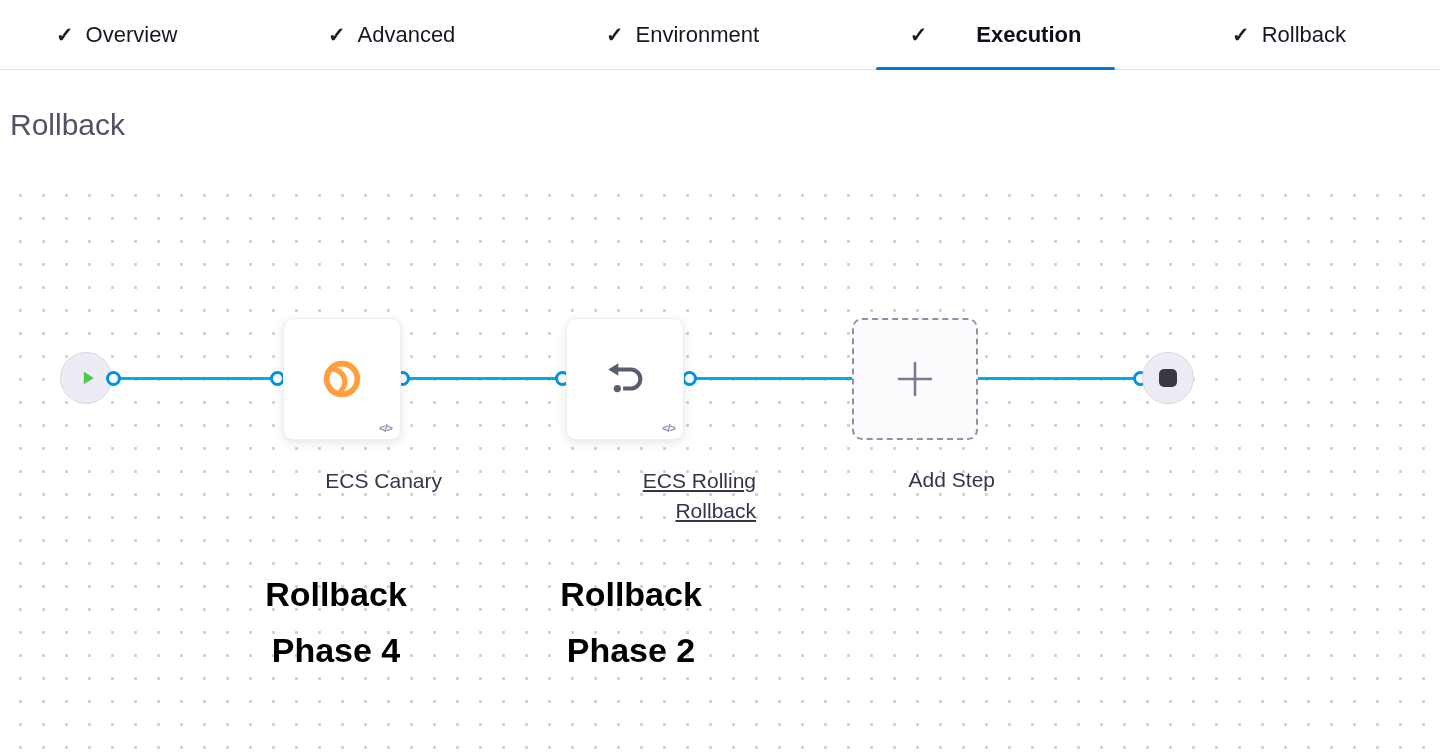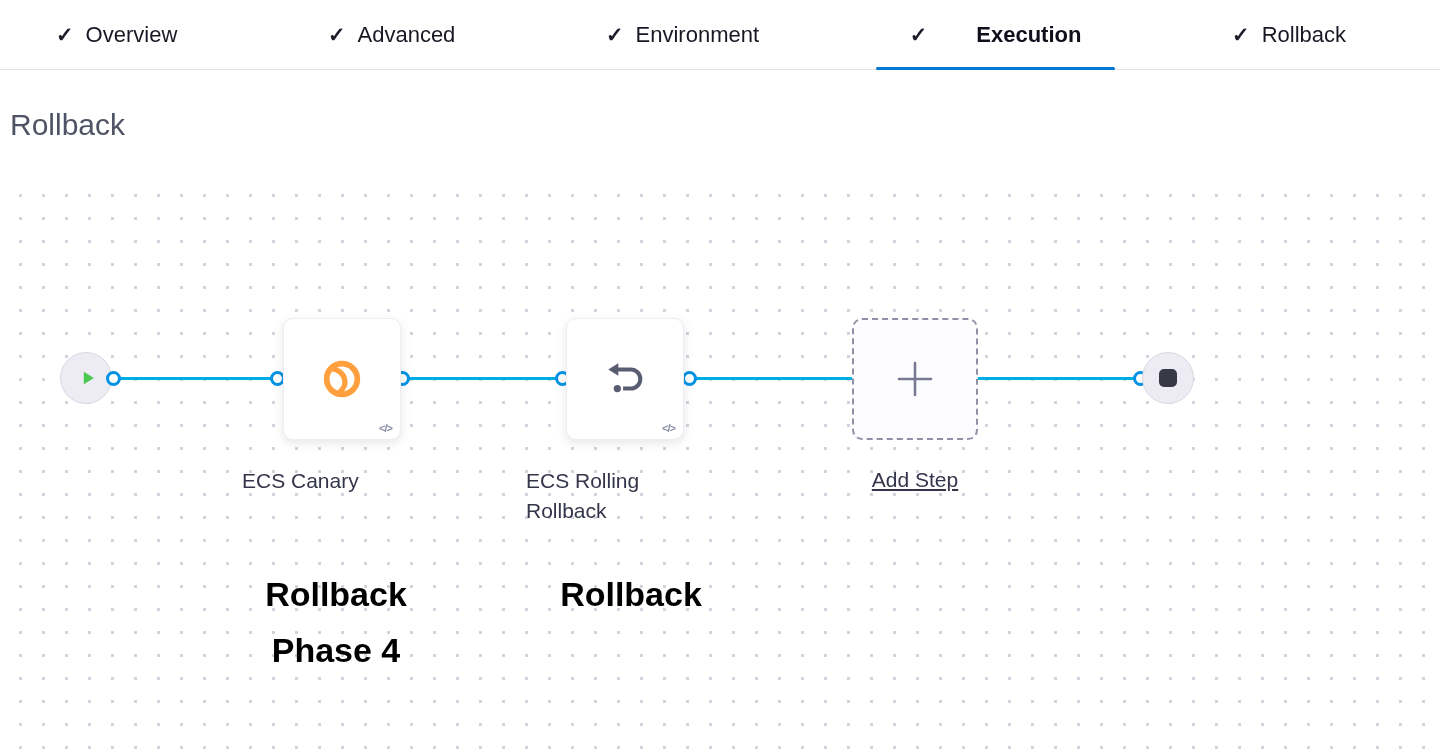--- a/index.html
+++ b/index.html
@@ -166,36 +166,35 @@
     align-items: center;
     justify-content: center;
     cursor: pointer;
   }
 
   
   .step-label {
     position: absolute;
     top: 288px;
     width: 200px;
-    text-align: left;
+    text-align: right;
     font-size: 21px;
     line-height: 30px;
     color: #34354a;
   }
   .label1 { left: 242px; }
-  .label2 { left: 526px; }
+  .label2 { left: 556px; text-decoration: underline; }
   .label-add {
     position: absolute;
     top: 290px;
     left: 835px;
     width: 160px;
-    text-align: center;
+    text-align: right;
     font-size: 21px;
     color: #34354a;
-    text-decoration: underline;
   }
 
   
   .annotation {
     position: absolute;
     top: 388px;
     width: 260px;
     text-align: center;
     font-size: 34px;
     font-weight: 700;
@@ -291,15 +290,16 @@
     <div>Rollback</div>
   </div>
   <div class="label-add">Add Step</div>
 
   <div class="annotation ann1">
     <div>Rollback</div>
     <div>Phase 4</div>
   </div>
   <div class="annotation ann2">
     <div>Rollback</div>
+    <div>Phase 2</div>
   </div>
 
 </div>
 
 </body></html>

